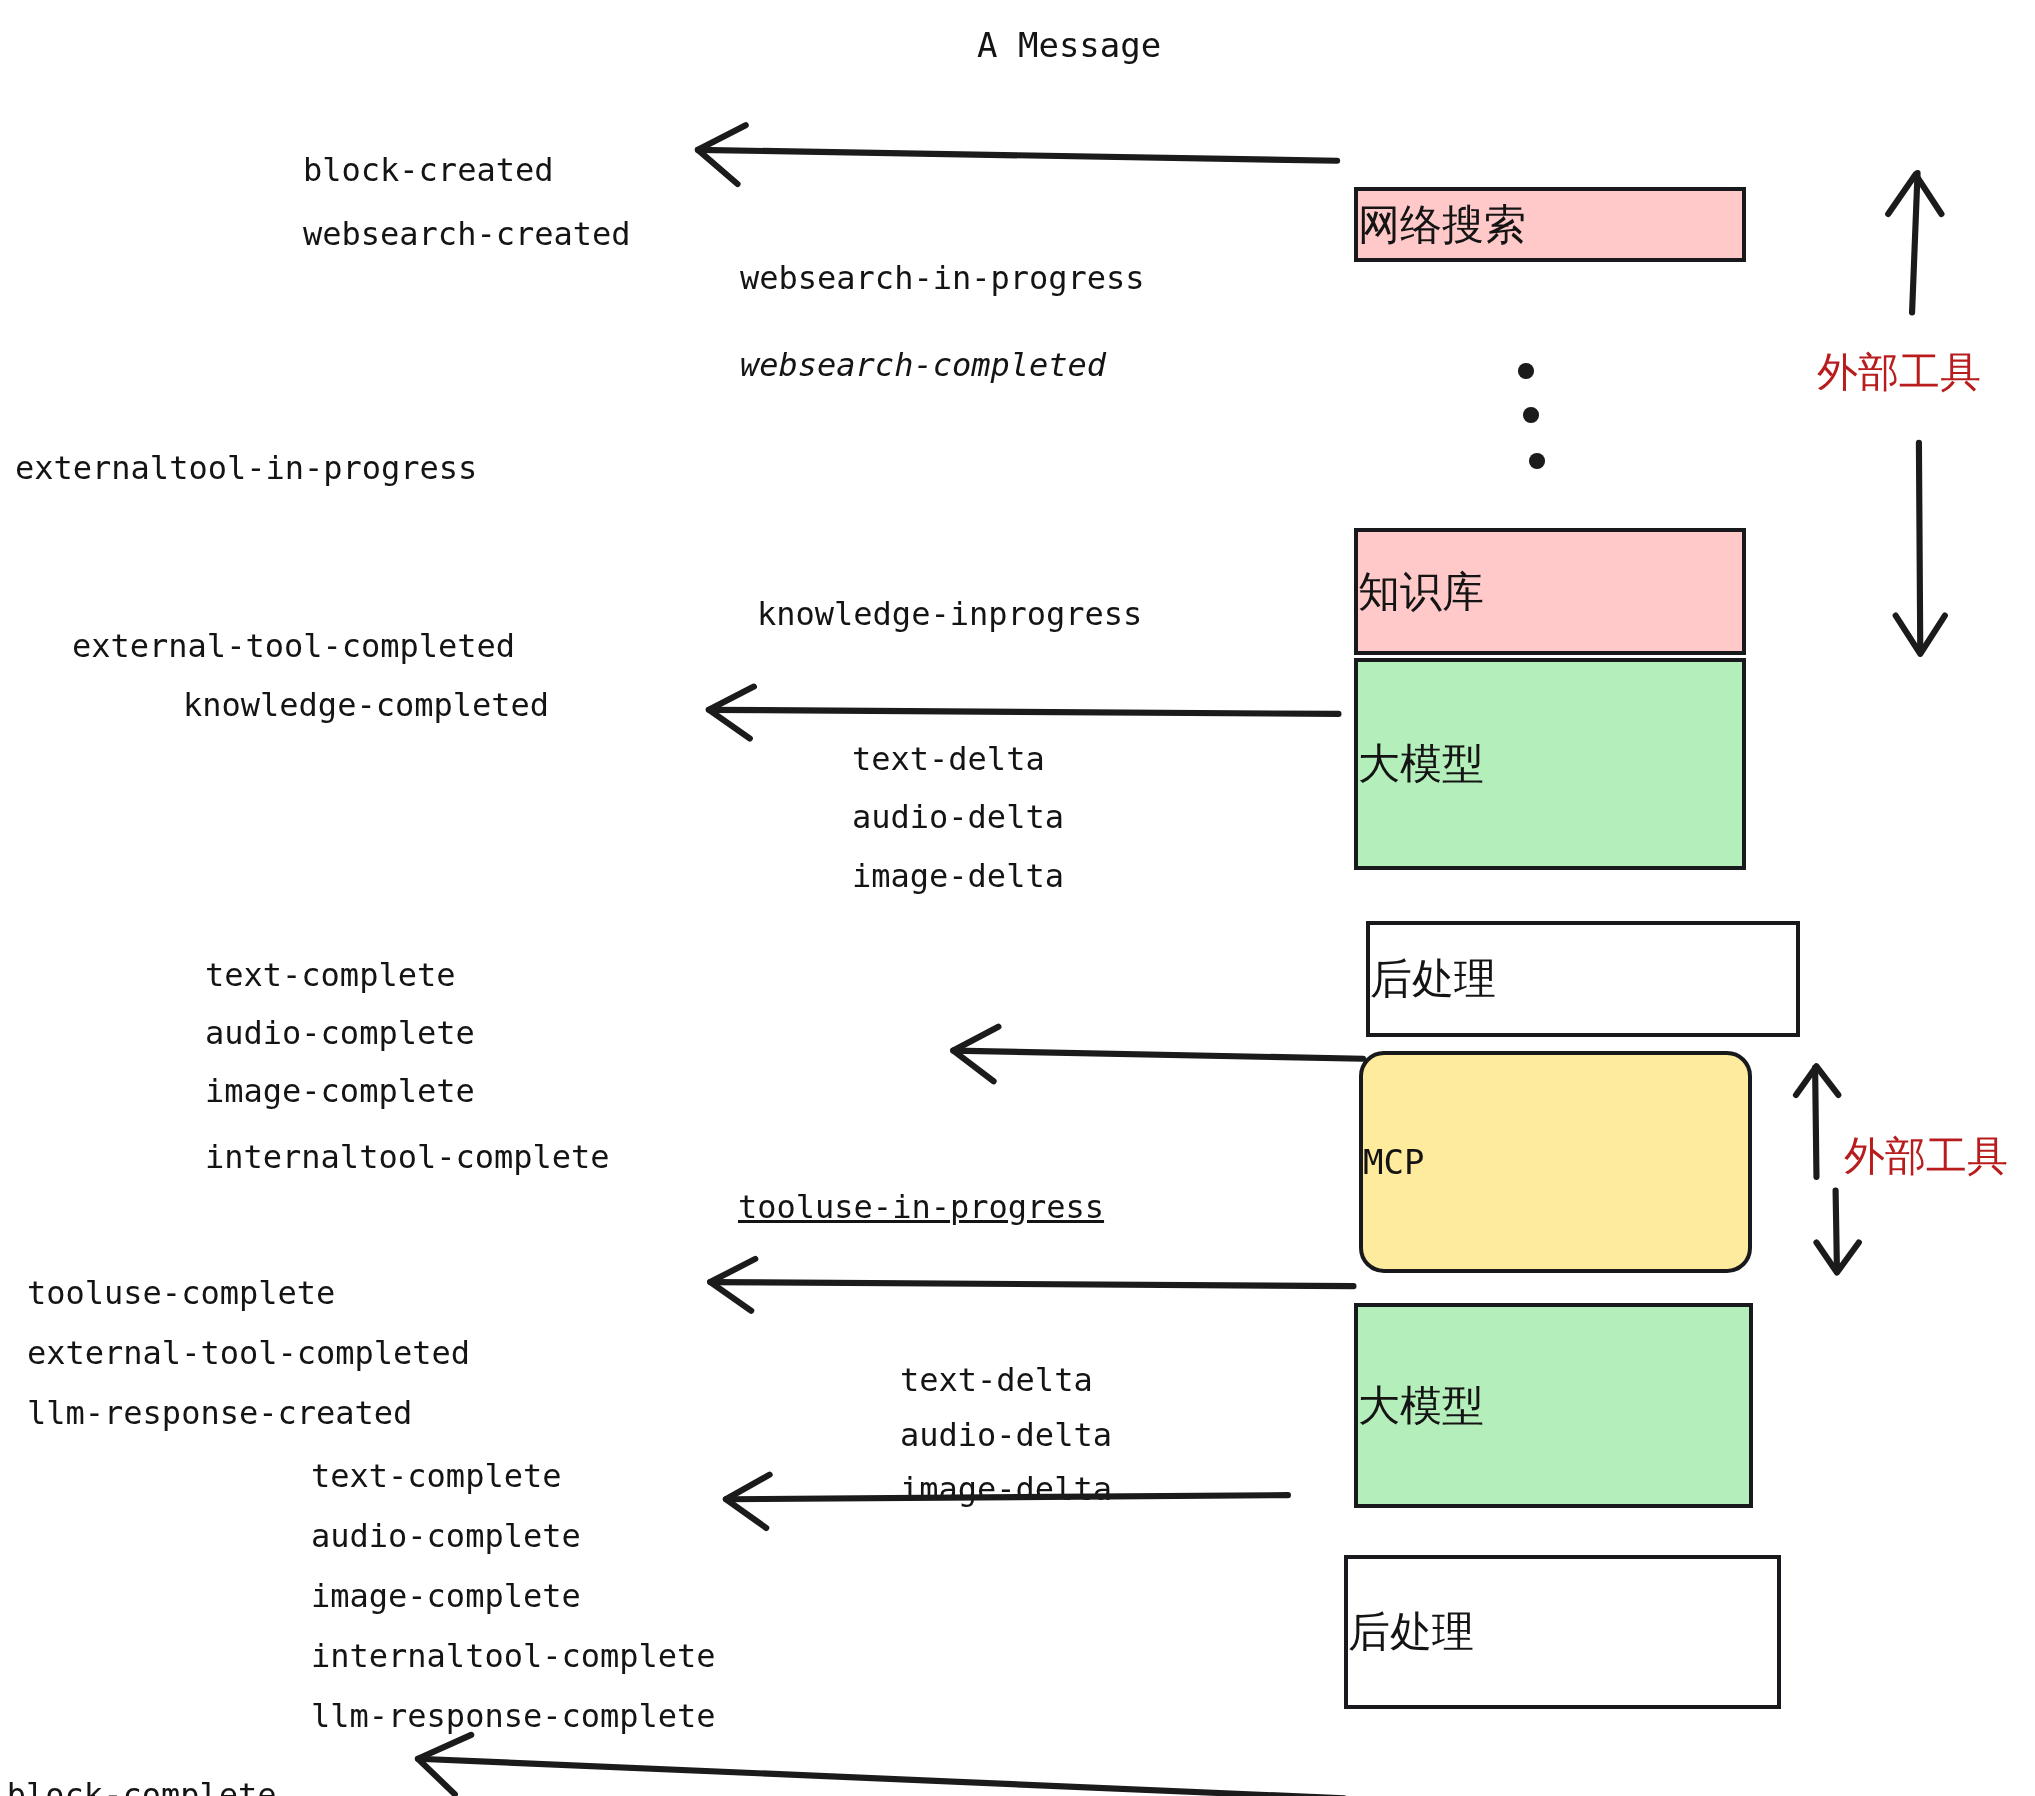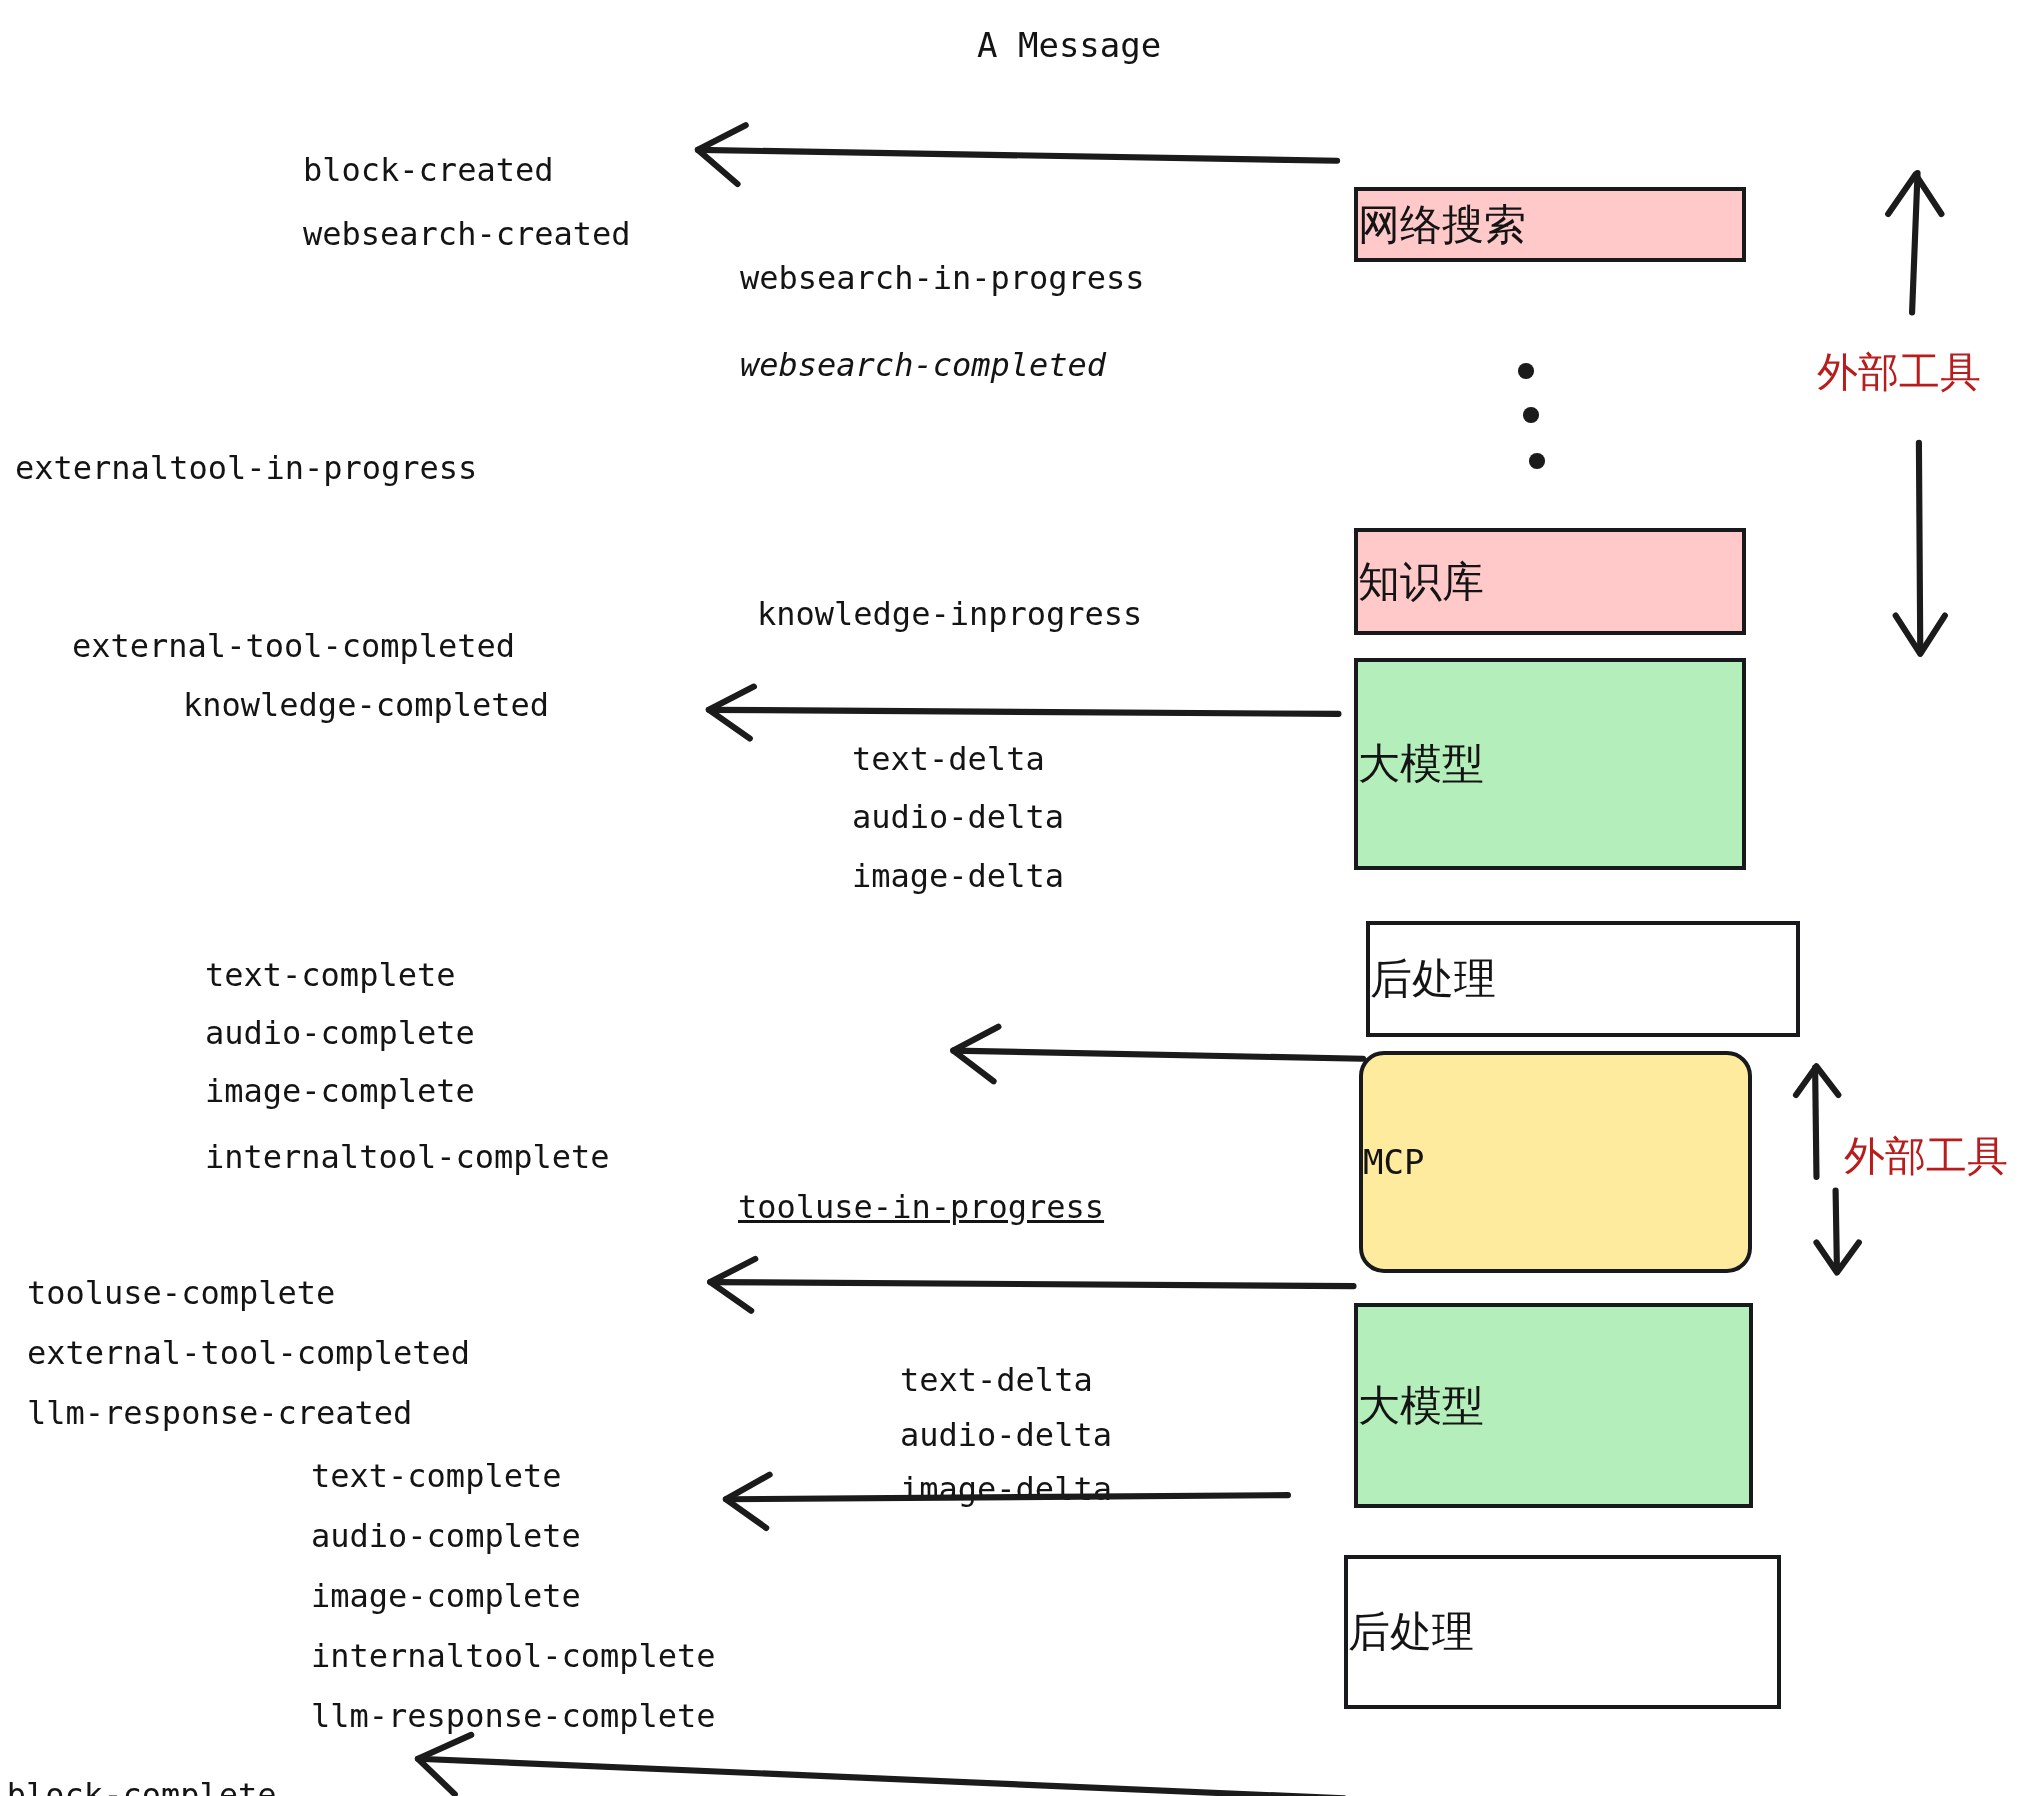--- a/index.html
+++ b/index.html
@@ -36,21 +36,21 @@
 <body>
 
 <div id="stage">
 
   <div class="title" style="left:977px;top:12.3px;">A Message</div>
 
   <div class="box" style="left:1354px;top:171px;width:392px;height:75px;background:#FFC9C9;">
     <span class="btxt">网络搜索</span>
   </div>
 
-  <div class="box" style="left:1354px;top:512px;width:392px;height:107px;background:#FFC9C9;">
+  <div class="box" style="left:1354px;top:512px;width:392px;height:127px;background:#FFC9C9;">
     <span class="btxt">知识库</span>
   </div>
 
   <div class="box" style="left:1354px;top:642px;width:392px;height:212px;background:#B4EEBA;">
     <span class="btxt">大模型</span>
   </div>
 
   <div class="box" style="left:1366px;top:905px;width:434px;height:116px;background:#FFFFFF;border-width:4.1px;">
     <span class="btxt">后处理</span>
   </div>

